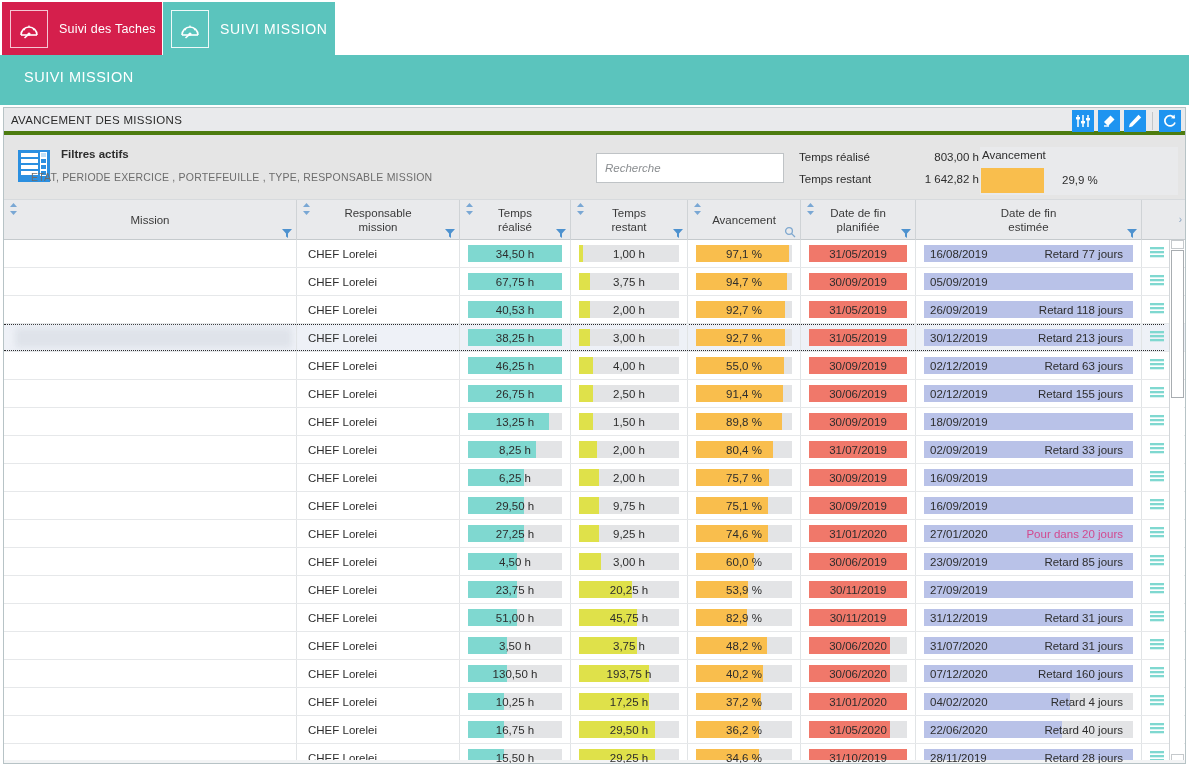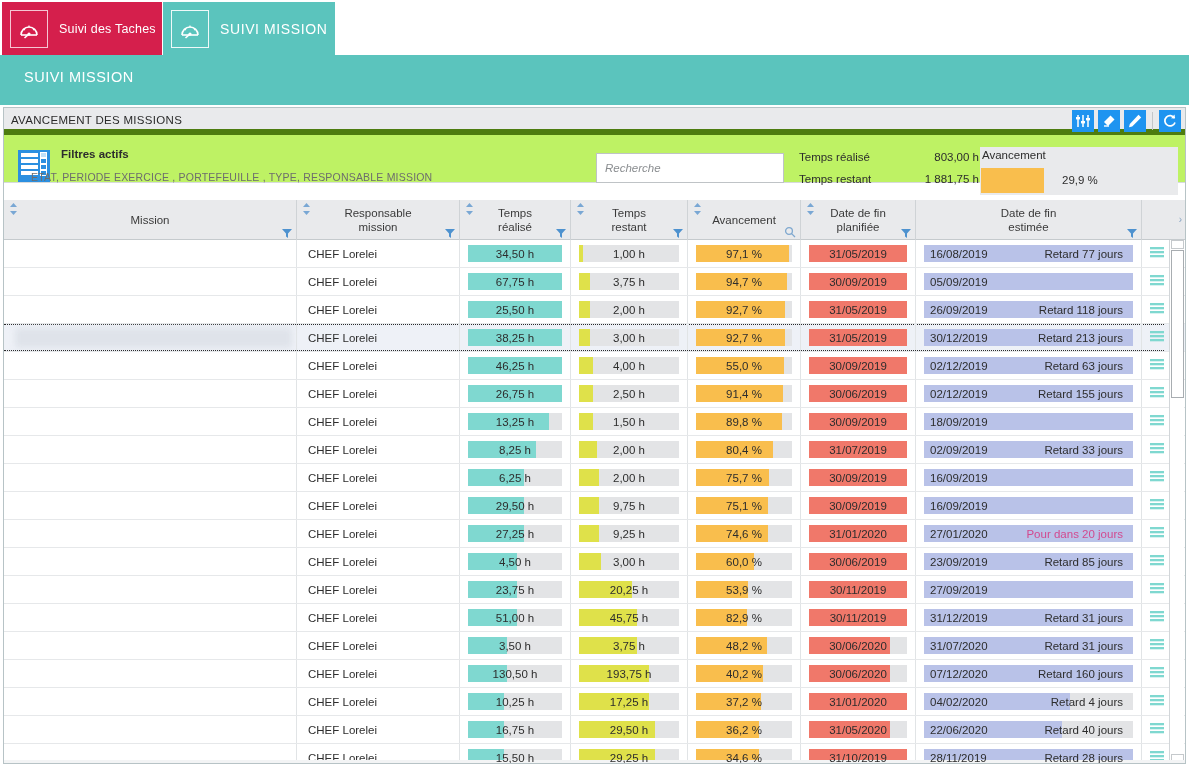--- a/index.html
+++ b/index.html
@@ -49,41 +49,41 @@
 
   
   .panel {
     position: absolute; left: 3px; top: 107px;
     width: 1183px; height: 657px;
     border: 1px solid #b7c3c6;
     background: #ffffff;
   }
   .panel-titlebar {
     position: absolute; left: 0; top: 0; width: 1181px; height: 27px;
-    background: #e9eaec; border-bottom: 6px solid #4d7c0f;
+    background: #e9eaec; border-bottom: 4px solid #4d7c0f;
   }
   .panel-title {
     position: absolute; left: 7px; top: 6px;
     font-size: 11.5px; color: #2b2b2b; letter-spacing: .3px;
   }
   .panel-tools {
     position: absolute; right: 4px; top: 2px;
     display: flex; align-items: center; gap: 4px;
   }
   .tool-btn {
     width: 22px; height: 22px; background: #1e94f0;
     display: flex; align-items: center; justify-content: center;
     cursor: pointer;
   }
   .tool-sep { width: 1px; height: 18px; background: #c2c6c9; margin: 0 2px; }
 
   
   .filterbar {
-    position: absolute; left: 0; top: 27px; width: 1181px; height: 48px;
-    background: #bef264; border-bottom: 1px solid #d7dadd;
+    position: absolute; left: 0; top: 27px; width: 1181px; height: 65px;
+    background: #e5e5e5; border-bottom: 1px solid #d7dadd;
   }
   .filter-icon {
     position: absolute; left: 13px; top: 12px; width: 34px; height: 38px;
   }
   .filter-title {
     position: absolute; left: 57px; top: 13px;
     font-size: 11.5px; color: #2d2d2d; font-weight: bold;
   }
   .filter-list {
     position: absolute; left: 27px; top: 36px;
@@ -309,21 +309,21 @@
       <input type="text" placeholder="Recherche" style="">
     </div>
 
     <div class="stats">
       <div class="stat-row">
         <span class="stat-label">Temps réalisé</span>
         <span class="stat-value">803,00 h</span>
       </div>
       <div class="stat-row">
         <span class="stat-label">Temps restant</span>
-        <span class="stat-value">1 881,75 h</span>
+        <span class="stat-value">1 642,82 h</span>
       </div>
     </div>
 
     <div class="avc-wrap">
       <span class="avc-label">Avancement</span>
       <span class="avc-bar" style="background: rgb(249, 190, 77);"></span>
       <span class="avc-val">29,9 %</span>
     </div>
   </div>
 
@@ -494,21 +494,21 @@
       <div class="row">
         <div class="cell" style="left:0px;width:293px;padding-left:10px;">
           <span></span>
         </div>
         <div class="cell" style="left:293px;width:163px;padding-left:11px;">
           <span>CHEF Lorelei</span>
         </div>
         <div class="cell bar-cell" style="left:456px;width:111px;padding:0 8px;">
           <div class="bar">
             <div class="bar-fill" style="width:100%;background:#7fd8d0;"></div>
-            <span class="bar-txt">25,50 h</span>
+            <span class="bar-txt">40,53 h</span>
           </div>
         </div>
         <div class="cell bar-cell" style="left:567px;width:117px;padding:0 8px;">
           <div class="bar">
             <div class="bar-fill" style="width:11%;background:#dfe14a;"></div>
             <span class="bar-txt">2,00 h</span>
           </div>
         </div>
         <div class="cell bar-cell" style="left:684px;width:113px;padding:0 8px;">
           <div class="bar">

